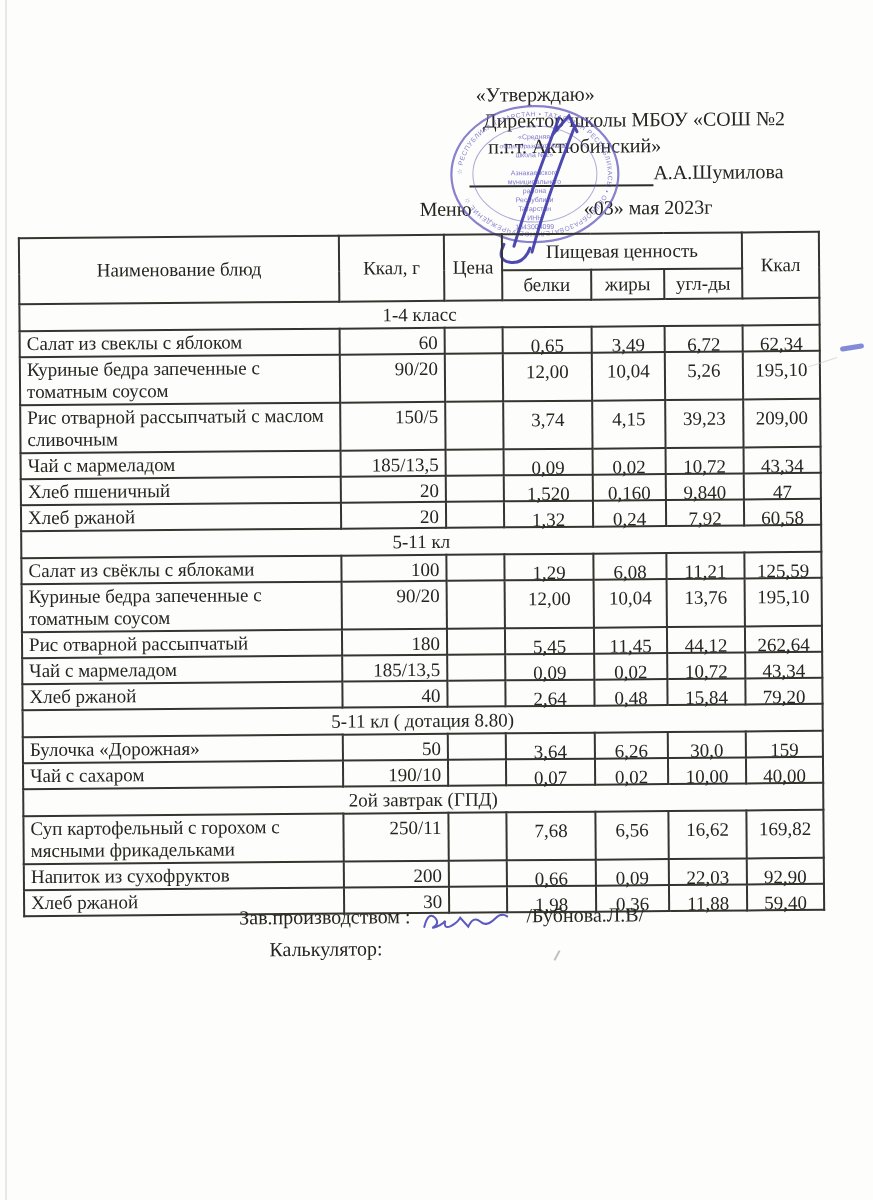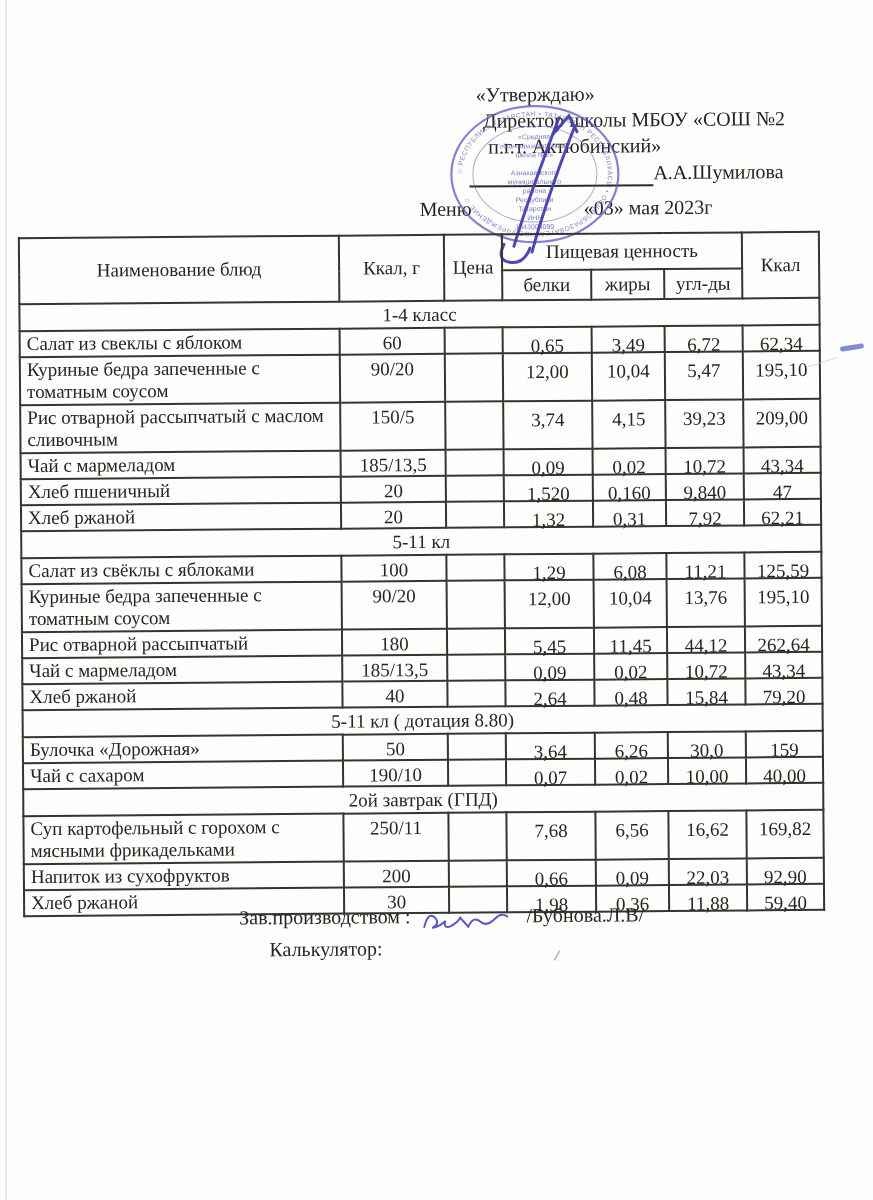--- a/index.html
+++ b/index.html
@@ -34,21 +34,21 @@
     font-size:19px;color:#26251f;
   }
   table.menu th, table.menu td{border:2px solid #35342f;padding:1px 6px;font-weight:normal;}
   table.menu thead th{text-align:center;vertical-align:middle;}
   table.menu thead tr.h1 th{height:32px;}
   table.menu thead tr.h2 th{height:26px;margin-left:20px;}
   td.section{ text-align:center;height:23px;padding:1px 2px;}
   td.name{text-align:left;vertical-align:top;line-height:22px;}
   td.num{text-align:center;vertical-align:top;}
   td.num span{position:relative;top:6px;}
-  td.out{text-align:center;vertical-align:top;font-family:Liberation Serif, serif;}
+  td.out{text-align:right;vertical-align:top;font-family:Liberation Serif, serif;}
   td.out span{position:relative;top:2px;}
 
   
   .footer{position:absolute;left:232px;top:903px;font-size:20px;line-height:26px;white-space:nowrap;}
   .footer .row1{display:flex;align-items:flex-start;}
   .mgr-sig{margin:2px 6px 0 10px;}
   .footer .row2{margin-left:30px;}
 
   .pen-mark{position:absolute;left:840px;top:345px;width:24px;height:5px;border-radius:3px;
     background:#4e58c9;opacity:.7;transform:rotate(-9deg);}
@@ -143,21 +143,21 @@
             <td class="num"><span>3,49</span></td>
             <td class="num"><span>6,72</span></td>
             <td class="num"><span>62,34</span></td>
           </tr>
           <tr>
             <td class="name"><span>Куриные бедра запеченные с томатным соусом</span></td>
             <td class="out"><span>90/20</span></td>
             <td class="out"><span></span></td>
             <td class="num"><span>12,00</span></td>
             <td class="num"><span>10,04</span></td>
-            <td class="num"><span>5,47</span></td>
+            <td class="num"><span>5,26</span></td>
             <td class="num"><span>195,10</span></td>
           </tr>
           <tr>
             <td class="name"><span>Рис отварной рассыпчатый с маслом сливочным</span></td>
             <td class="out"><span>150/5</span></td>
             <td class="out"><span></span></td>
             <td class="num"><span>3,74</span></td>
             <td class="num"><span>4,15</span></td>
             <td class="num"><span>39,23</span></td>
             <td class="num"><span>209,00</span></td>
@@ -178,23 +178,23 @@
             <td class="num"><span>1,520</span></td>
             <td class="num"><span>0,160</span></td>
             <td class="num"><span>9,840</span></td>
             <td class="num"><span>47</span></td>
           </tr>
           <tr>
             <td class="name"><span>Хлеб ржаной</span></td>
             <td class="out"><span>20</span></td>
             <td class="out"><span></span></td>
             <td class="num"><span>1,32</span></td>
-            <td class="num"><span>0,31</span></td>
+            <td class="num"><span>0,24</span></td>
             <td class="num"><span>7,92</span></td>
-            <td class="num"><span>62,21</span></td>
+            <td class="num"><span>60,58</span></td>
           </tr>
           <tr>
             <td colspan="7" class="section">5-11 кл</td>
           </tr>
           <tr>
             <td class="name"><span>Салат из свёклы с яблоками</span></td>
             <td class="out"><span>100</span></td>
             <td class="out"><span></span></td>
             <td class="num"><span>1,29</span></td>
             <td class="num"><span>6,08</span></td>

